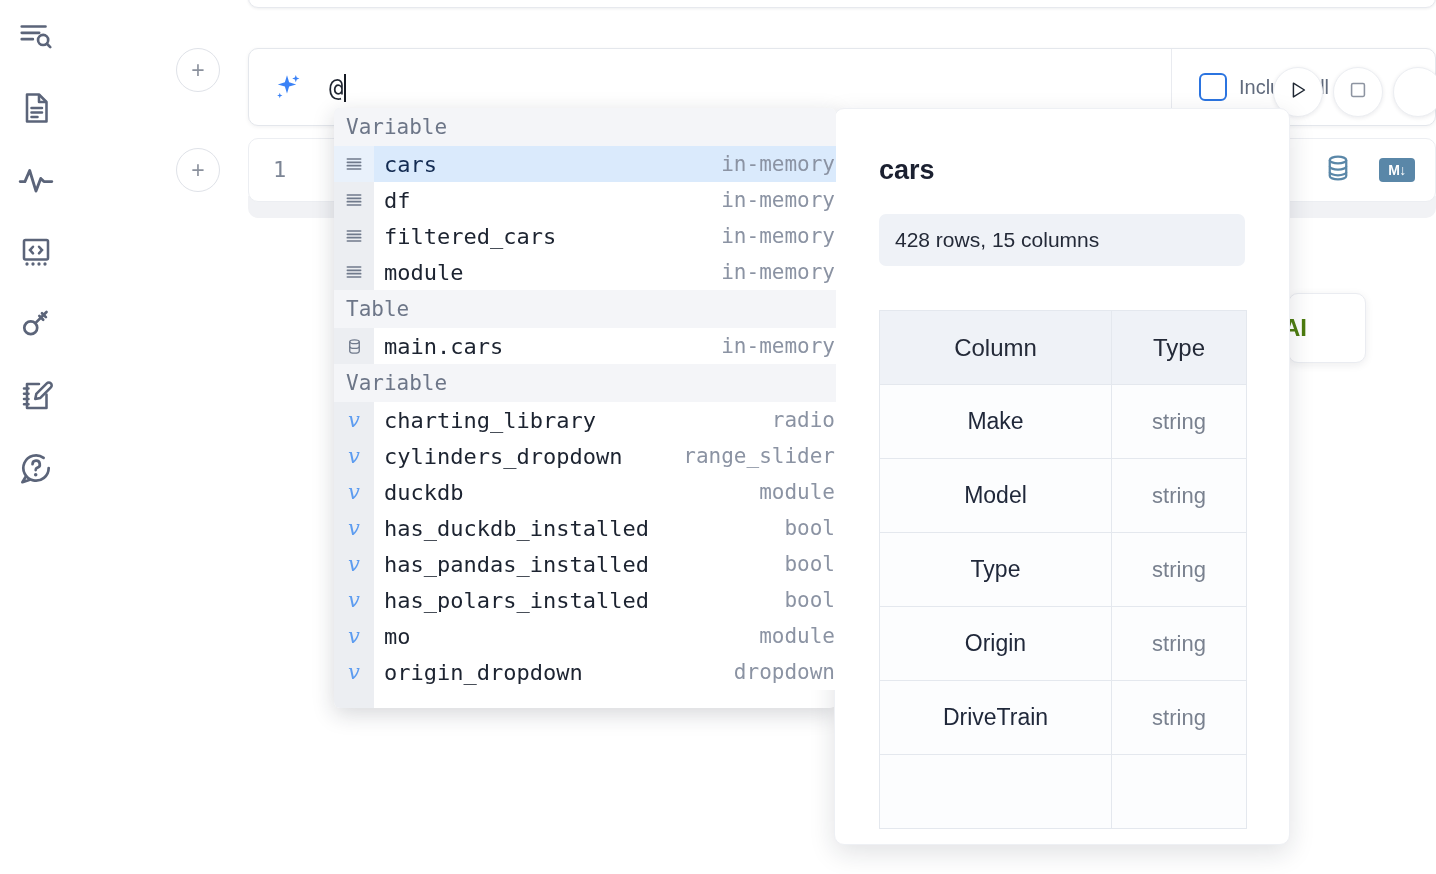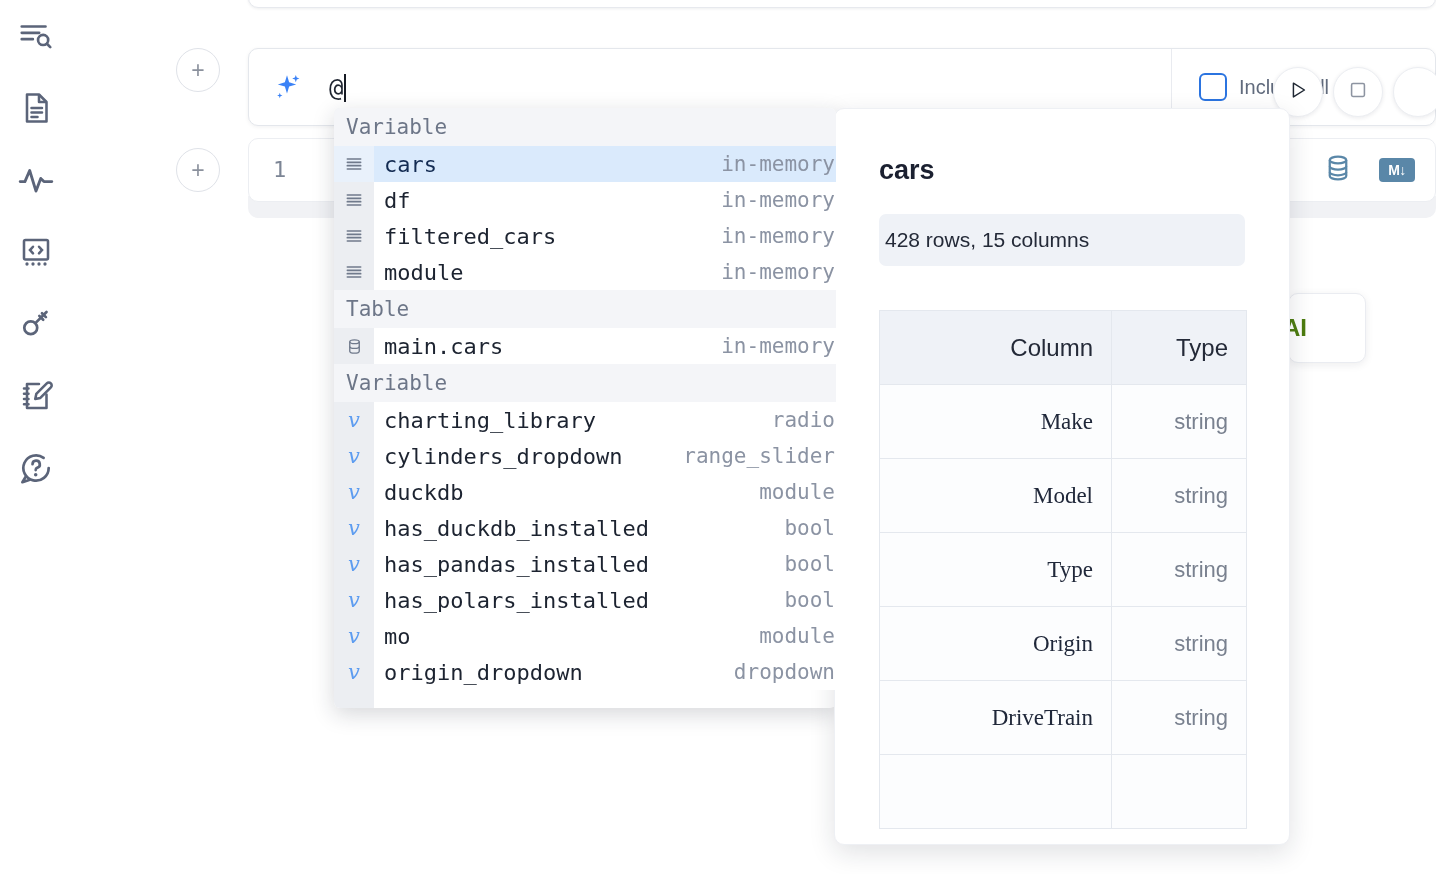--- a/index.html
+++ b/index.html
@@ -107,27 +107,27 @@
   
   .prev {
     position:absolute; left:834px; top:108px; width:456px; height:737px;
     background:#fff; border:1px solid #eef0f4; border-radius:10px;
     box-shadow:0 8px 26px rgba(25,32,48,.13); overflow:hidden;
   }
   .prev-inner { padding:46px 44px 0 44px; }
   .prev-title { font-size:27px; font-weight:700; color:#1b2030; margin:0; }
   .prev-src { font-size:21px; color:#6b7386; margin:14px 0 0 0; }
   .prev-pill { margin-top:28px; background:#eff2f7; border-radius:7px;
-               padding:14px 6px; font-size:21px; color:#242a38; }
+               padding:14px 16px; font-size:21px; color:#242a38; }
   .prev-table { margin-top:44px; width:368px; border-collapse:collapse;
                 border:1px solid #e4e8ee; table-layout:fixed; }
-  .prev-table th, .prev-table td { border:1px solid #e4e8ee; text-align:right; height:74px; padding:0 18px; }
+  .prev-table th, .prev-table td { border:1px solid #e4e8ee; text-align:center; height:74px; padding:0 18px; }
   .prev-table th { background:#eff2f7; font-weight:400; font-size:24px; color:#242a38; }
   .prev-table th.c1 { width:232px; }
-  .prev-table td.col { font-family:Liberation Serif, serif;
+  .prev-table td.col { font-family:Liberation Sans, sans-serif;
                        font-size:23px; color:#20283a; background:#fcfdfe; }
   .prev-table td.typ { font-size:22px; color:#79818f; background:#fcfdfe; }
 </style>
 </head>
 <body>
 
 <div id="root">
 
   <div class="rail">
     <div class="rail-item" style="top:14px">

